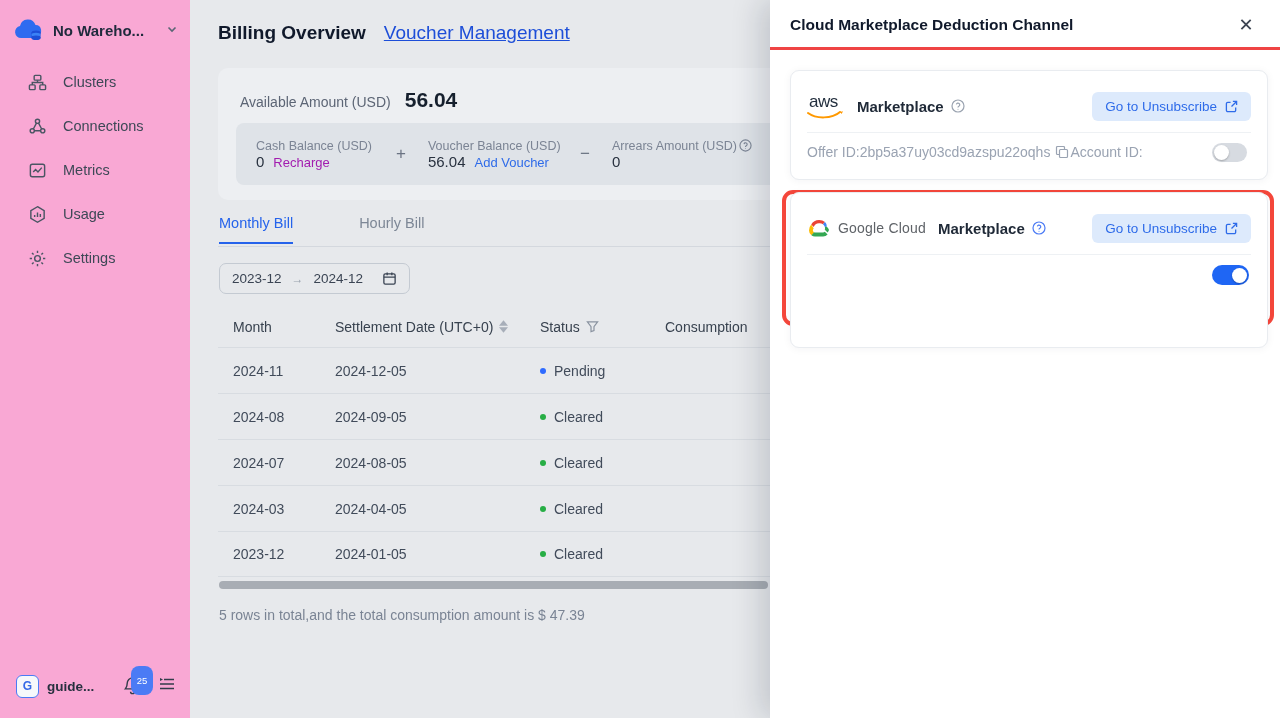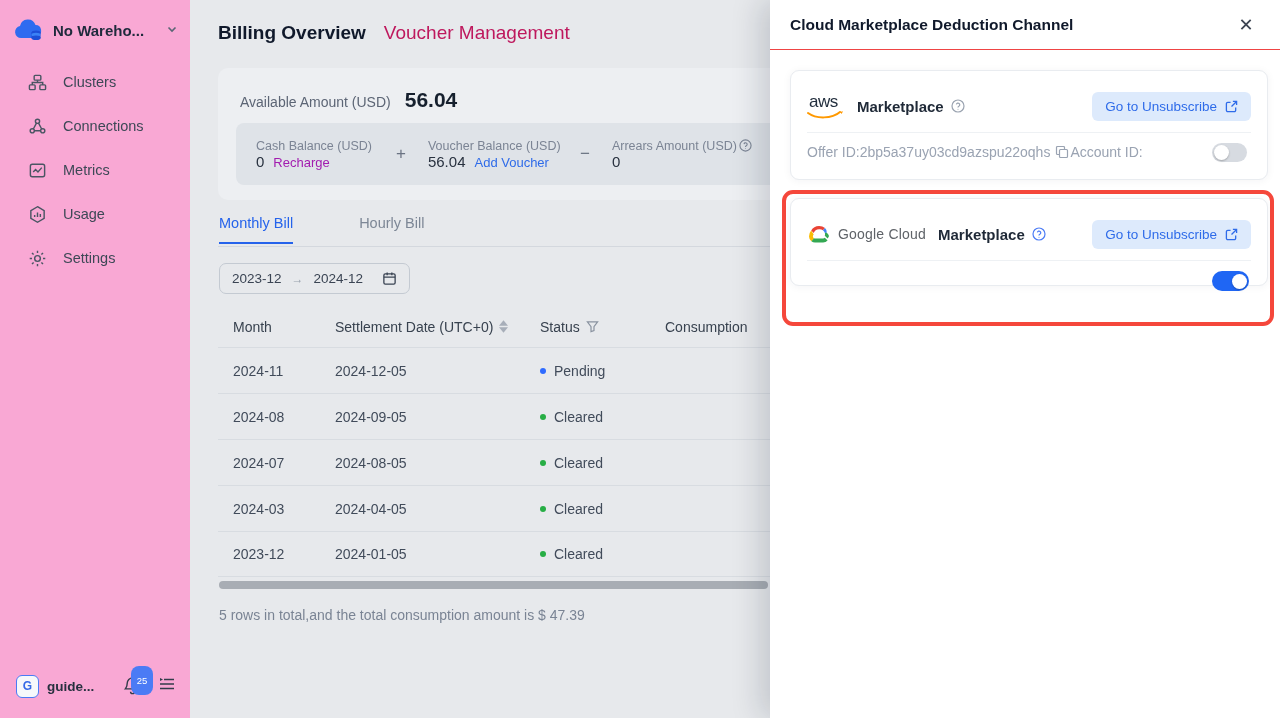--- a/index.html
+++ b/index.html
@@ -21,21 +21,21 @@
   .avatar { width:23px; height:23px; border:1.5px solid #4b7bf5; border-radius:6px; background:#f6f8fb; color:#3569e7; font-size:12px; font-weight:bold; display:flex; align-items:center; justify-content:center; }
   .user-name { font-size:13.5px; font-weight:bold; color:#27303f; margin-left:8px; white-space:nowrap; }
   .bell-wrap { position:relative; margin-left:auto; width:22px; height:22px; color:#333c4a; }
   .badge { position:absolute; top:-9px; left:9px; min-width:22px; height:29px; background:#4b7bf5; border-radius:8px; color:#fff; font-size:9.5px; display:flex; align-items:center; justify-content:center; padding:0 4px; }
   .collapse-icon { margin-left:14px; color:#333c4a; }
 
   
   .main { position:absolute; left:190px; top:0; width:600px; height:718px; z-index:0; }
   .page-tabs { position:absolute; left:28px; top:22px; display:flex; gap:18px; align-items:baseline; }
   .page-title { font-size:19px; font-weight:bold; color:#10192b; }
-  .page-title-secondary { font-size:19px; font-weight:500; color:#be185d; cursor:pointer; }
+  .page-title-secondary { font-size:19px; font-weight:500; color:#1d4ed8; cursor:pointer;text-decoration:underline; }
 
   .summary-card { position:absolute; left:28px; top:68px; width:580px; height:132px; background:#edeff2; border-radius:10px; }
   .avail-row { position:absolute; left:22px; top:20px; display:flex; align-items:baseline; gap:14px; }
   .avail-label { font-size:14px; color:#5c6575; }
   .avail-value { font-size:21px; font-weight:bold; color:#16202e; }
   .balance-box { position:absolute; left:18px; top:55px; width:560px; height:62px; background:#dfe3e8; border-radius:8px; display:flex; align-items:center; }
   .bal-sec { display:flex; flex-direction:column; }
   .bal-sec.cash { margin-left:20px; width:118px; }
   .bal-sec.voucher { width:130px; }
   .bal-sec.arrears { width:150px; }
@@ -71,28 +71,28 @@
   .status-cell { display:flex; align-items:center; gap:8px; }
   .dot { width:6px; height:6px; border-radius:50%; flex:0 0 auto; }
   .sorter { display:inline-flex; flex-direction:column; line-height:0; color:#a7aeb9; cursor:pointer; }
   .funnel { color:#8a93a0; display:inline-flex; cursor:pointer; }
 
   .h-scrollbar { position:absolute; left:29px; top:581px; width:549px; height:8px; border-radius:4px; background:#a8adb4; cursor:pointer; }
   .table-summary { position:absolute; left:29px; top:607px; font-size:14px; color:#7a8494; }
 
   
   .drawer { position:absolute; left:770px; top:0; width:510px; height:718px; background:#ffffff; z-index:10; box-shadow:-10px 0 28px rgba(15,23,42,.16); }
-  .drawer-header { position:absolute; left:0; top:0; width:510px; height:50px; border-bottom:1px solid #ef4444; }
+  .drawer-header { position:absolute; left:0; top:0; width:510px; height:50px; border-bottom:3px solid #ef4444; }
   .drawer-title { position:absolute; left:20px; top:16px; font-size:15.5px; font-weight:bold; color:#10192b; }
   .drawer-close { position:absolute; right:22px; top:13px; width:24px; height:24px; display:flex; align-items:center; justify-content:center; font-size:18px; color:#3c4452; cursor:pointer; }
 
   .mp-card { position:absolute; left:20px; width:478px; background:#fff; border:1px solid #e9ecf0; border-radius:9px; box-shadow:0 1px 8px rgba(31,41,55,.05); }
   .mp-card.aws-card { top:70px; height:110px; }
   .red-box { position:absolute; left:12px; top:190px; width:492px; height:136px; border:4px solid #f5473b; border-radius:11px; }
-  .mp-card.gcp-card { top:198px; height:88px; left:20px; }
+  .mp-card.gcp-card { top:192px; height:156px; left:20px; }
   .mp-row1 { position:absolute; left:16px; right:16px; top:20px; height:30px; display:flex; align-items:center; }
   .mp-title { font-size:15px; font-weight:bold; color:#1f2937; margin-left:12px; }
   .mp-help { margin-left:7px; color:#9aa3b0; display:inline-flex; cursor:pointer; }
   .unsub-btn { margin-left:auto; height:29px; background:#ddeafc; border:none; border-radius:6px; color:#2e6be9; font-size:13.5px; font-weight:500; display:flex; align-items:center; gap:8px; padding:0 13px; cursor:pointer; font-family:inherit; }
   .mp-divider { position:absolute; left:16px; right:16px; top:61px; height:1px; background:#eef1f4; }
   .mp-info { position:absolute; left:16px; top:73px; right:16px; font-size:14px; color:#9aa3b2; }
   .info-line { display:flex; align-items:center; white-space:nowrap; }
   .copy-icon { display:inline-flex; color:#9aa3b2; cursor:pointer; margin:0 1px; }
   .toggle { position:absolute; border-radius:10px; cursor:pointer; }
   .toggle .knob { position:absolute; top:2px; width:15px; height:15px; border-radius:50%; background:#fff; box-shadow:0 1px 2px rgba(0,0,0,.25); }

